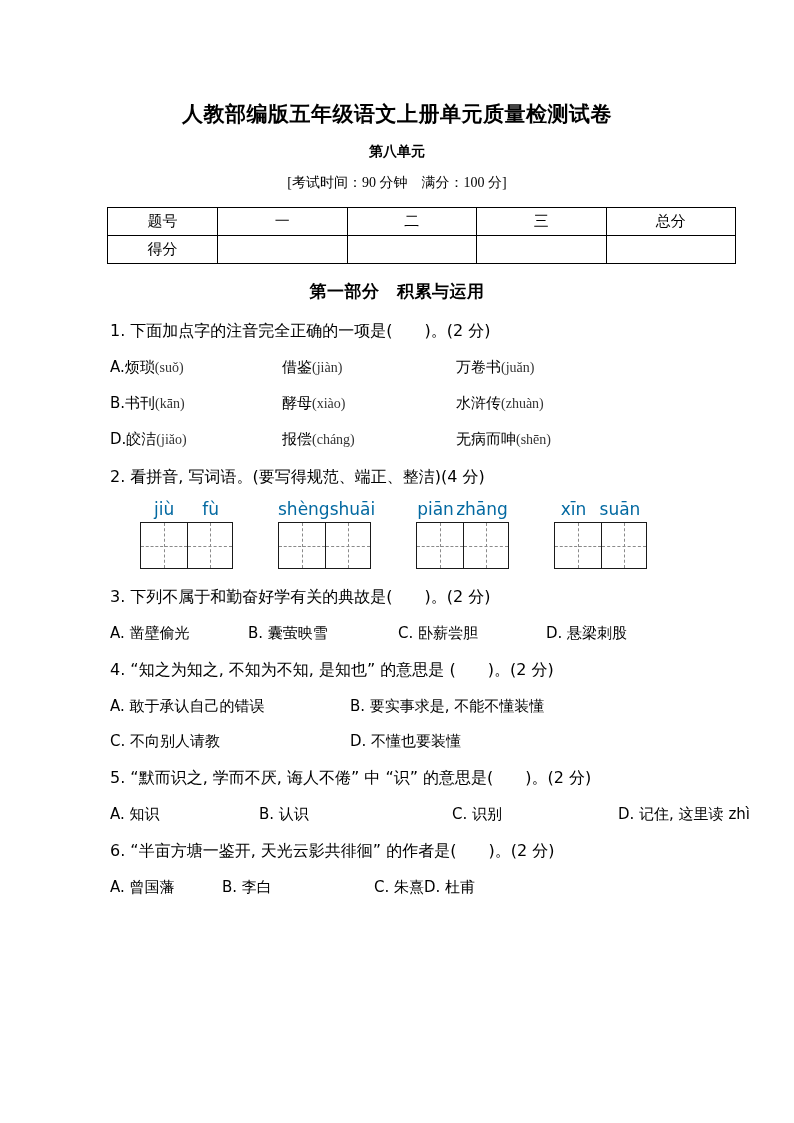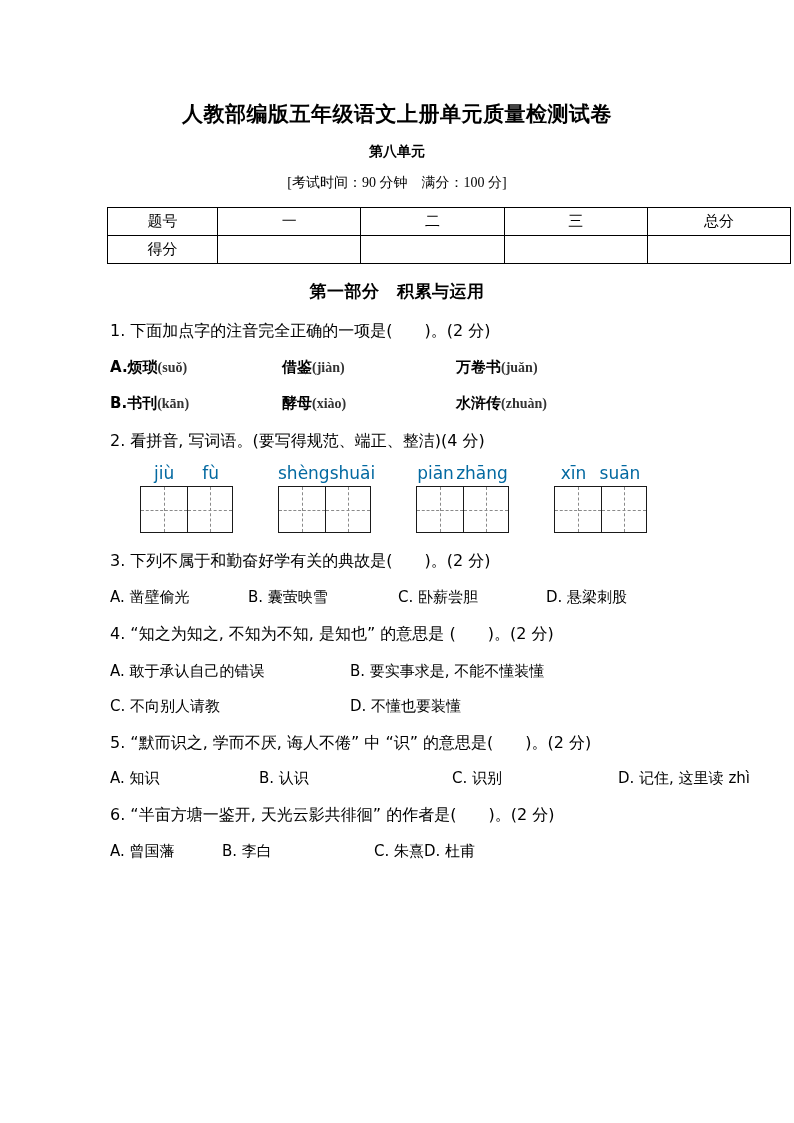--- a/index.html
+++ b/index.html
@@ -49,21 +49,21 @@
     font-family: "Liberation Serif", "DejaVu Serif", serif;
   }
 
   
   .score-table-wrap {
     margin: 15px 0 0 107px;
     width: 580px;
   }
   table.score-table {
     border-collapse: collapse;
-    width: 684px;
+    width: 629px;
     table-layout: fixed;
   }
   table.score-table td {
     border: 1px solid #000000;
     height: 28px;
     text-align: center;
     vertical-align: middle;
     font-size: 15px;
     font-family: "DejaVu Sans", "Liberation Sans", sans-serif;
     padding: 0;
@@ -91,21 +91,20 @@
   }
 
   
   .opt-rows { margin-top: 6px; }
   .opt-row {
     display: flex;
     margin-top: 17px;
     font-size: 15px;
     line-height: 1.2;
     white-space: nowrap;
-    font-weight: bold;
   }
   .opt-row .c1 { width: 172px; flex: 0 0 172px; }
   .opt-row .c2 { width: 174px; flex: 0 0 174px; }
   .opt-row .c3 { flex: 0 0 auto; }
   .han { font-family: "DejaVu Sans", "Liberation Sans", sans-serif; font-size: 15px; }
   .py  { font-family: "Liberation Serif", "DejaVu Serif", serif; font-size: 14px; color:#333; }
 
   
   .opt-line {
     display: flex;
@@ -233,20 +232,25 @@
       <div class="opt-row">
         <span class="c1"><span class="han">A.</span><span class="han">烦琐</span><span class="py">(suǒ)</span></span>
         <span class="c2"><span class="han">借鉴</span><span class="py">(jiàn)</span></span>
         <span class="c3"><span class="han">万卷书</span><span class="py">(juǎn)</span></span>
       </div>
       <div class="opt-row">
         <span class="c1"><span class="han">B.</span><span class="han">书刊</span><span class="py">(kān)</span></span>
         <span class="c2"><span class="han">酵母</span><span class="py">(xiào)</span></span>
         <span class="c3"><span class="han">水浒传</span><span class="py">(zhuàn)</span></span>
       </div>
+      <div class="opt-row">
+        <span class="c1"><span class="han">D.</span><span class="han">皎洁</span><span class="py">(jiǎo)</span></span>
+        <span class="c2"><span class="han">报偿</span><span class="py">(cháng)</span></span>
+        <span class="c3"><span class="han">无病而呻</span><span class="py">(shēn)</span></span>
+      </div>
     </div>
   </div>
 
   <div class="qblock">
     <div class="qstem">2. 看拼音, 写词语。(要写得规范、端正、整洁)(4 分)</div>
     <div class="grid-area">
       <div class="grid-group">
         <div class="grid-pinyin">
           <span>jiù</span>
           <span>fù</span>

